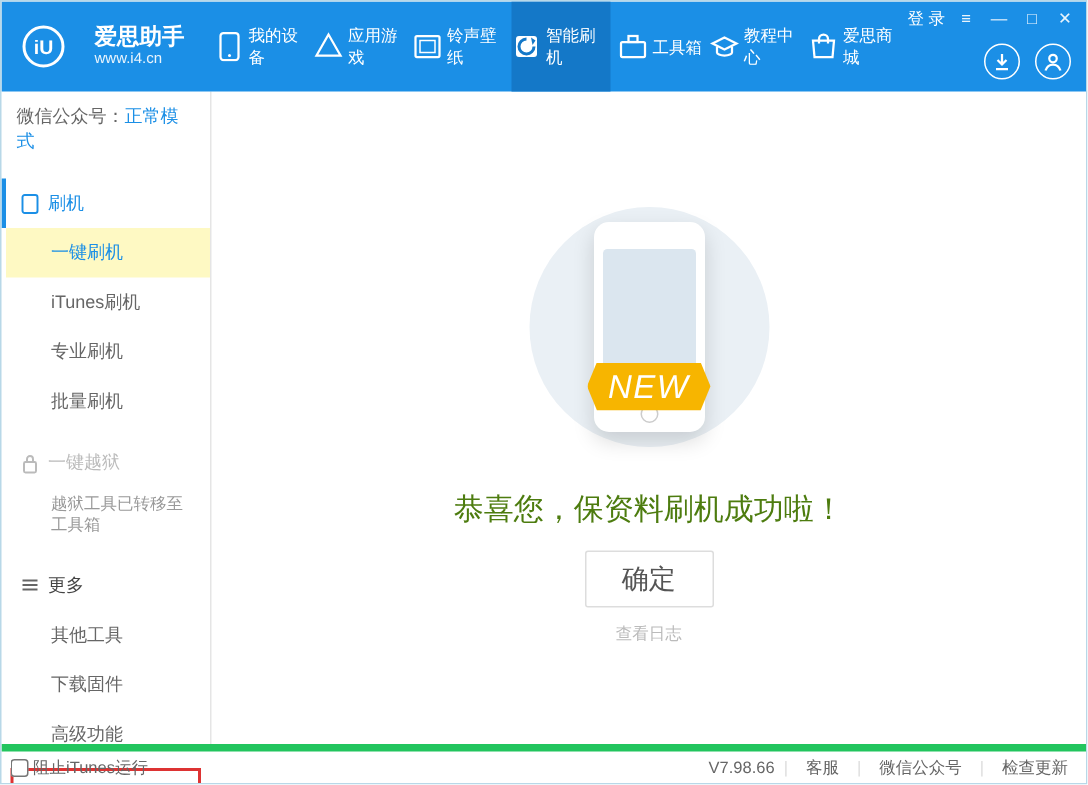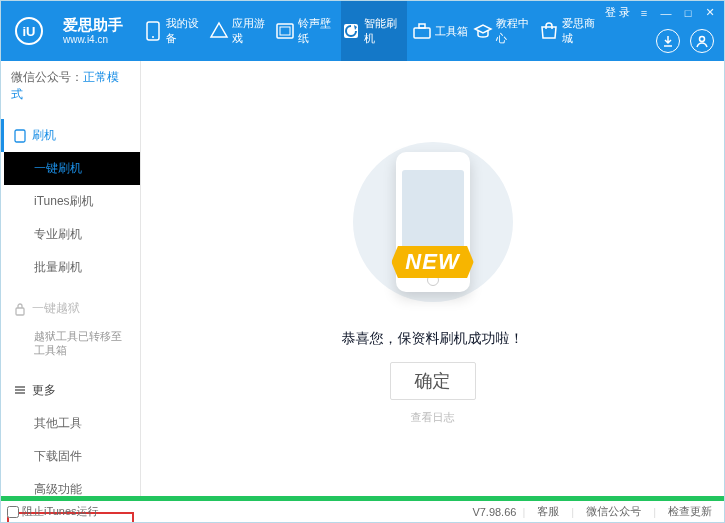--- a/index.html
+++ b/index.html
@@ -20,35 +20,35 @@
 .titlebar-rb { position: absolute; right: 10px; bottom: 8px; display: flex; gap: 10px; }
 .round-btn { width: 24px; height: 24px; border: 1.5px solid #fff; border-radius: 50%; display: flex; align-items: center; justify-content: center; cursor: pointer; }
 .body { flex: 1; display: flex; min-height: 0; }
 .sidebar { width: 140px; border-right: 1px solid #e5e5e5; display: flex; flex-direction: column; font-size: 12px; color: #555; }
 .conn-status { padding: 8px 10px; color: #666; }
 .conn-status .val { color: #1b8fe6; }
 .sb-section { border-left: 3px solid transparent; }
 .sb-head { display: flex; align-items: center; gap: 6px; padding: 8px 10px; color: #444; cursor: pointer; }
 .sb-head.active { color: #1b8fe6; border-left: 3px solid #1b8fe6; margin-left: -3px; }
 .sb-item { padding: 8px 10px 8px 30px; cursor: pointer; color: #666; }
-.sb-item.active { background: #000000; color: #1b8fe6; }
+.sb-item.active { background: #fef9c3; color: #1b8fe6; }
 .sb-note { padding: 4px 10px 8px 30px; color: #999; font-size: 11px; line-height: 1.3; }
 .sb-hr { height: 1px; background: #eee; margin: 4px 0; }
 .sb-foot { margin-top: auto; }
 .checks { border: 2px solid #d33; margin: 6px; padding: 6px 4px; display: flex; gap: 10px; font-size: 11px; }
 .chk { display: flex; align-items: center; gap: 3px; color: #1b8fe6; }
 .chk input { accent-color: #1b8fe6; width: 12px; height: 12px; }
 .main { flex: 1; display: flex; flex-direction: column; align-items: center; justify-content: center; position: relative; }
 .illus { width: 200px; height: 180px; position: relative; display: flex; align-items: center; justify-content: center; }
 .circle { width: 160px; height: 160px; border-radius: 50%; background: #eaf0f5; position: absolute; }
 .phone { width: 74px; height: 140px; background: #fff; border-radius: 10px; box-shadow: 0 6px 14px rgba(0,0,0,.15); position: relative; z-index: 2; }
 .phone::before { content: ""; position: absolute; top: 18px; left: 6px; right: 6px; bottom: 18px; background: #dbe6ef; border-radius: 3px; }
 .phone::after { content: ""; position: absolute; bottom: 6px; left: 50%; transform: translateX(-50%); width: 10px; height: 10px; border: 1px solid #ccc; border-radius: 50%; }
-.ribbon { position: absolute; z-index: 3; bottom: 34px; left: 50%; transform: translateX(-50%); background: #f7b500; color: #fff; font-weight: 700; font-size: 22px; letter-spacing: 1px; padding: 3px 14px; clip-path: polygon(8% 0, 92% 0, 100% 50%, 92% 100%, 8% 100%, 0 50%); font-style: italic; }
-.msg { margin-top: 18px; font-size: 14px; color: #0f172a; }
+.ribbon { position: absolute; z-index: 3; bottom: 34px; left: 50%; transform: translateX(-50%); background: #f7b500; color: #fff; font-weight: 400; font-size: 22px; letter-spacing: 1px; padding: 3px 14px; clip-path: polygon(8% 0, 92% 0, 100% 50%, 92% 100%, 8% 100%, 0 50%); font-style: italic; }
+.msg { margin-top: 18px; font-size: 20px; color: #4d7c0f; }
 .ok-btn { margin-top: 14px; border: 1px solid #ddd; background: #fff; padding: 6px 24px; font-size: 18px; color: #555; cursor: pointer; border-radius: 2px; }
 .log-link { margin-top: 10px; font-size: 11px; color: #bbb; cursor: pointer; }
 .statusbar { height: 26px; border-top: 5px solid #22c55e; display: flex; align-items: center; font-size: 11px; color: #666; padding: 0 6px; gap: 6px; justify-content: space-between; }
 .statusbar .spacer { flex: 1; }
 .sb-link { cursor: pointer; padding: 0 6px; }
 .sb-sep { color: #ddd; }
 svg { display: block; }
 </style>
 </head>
 <body>

